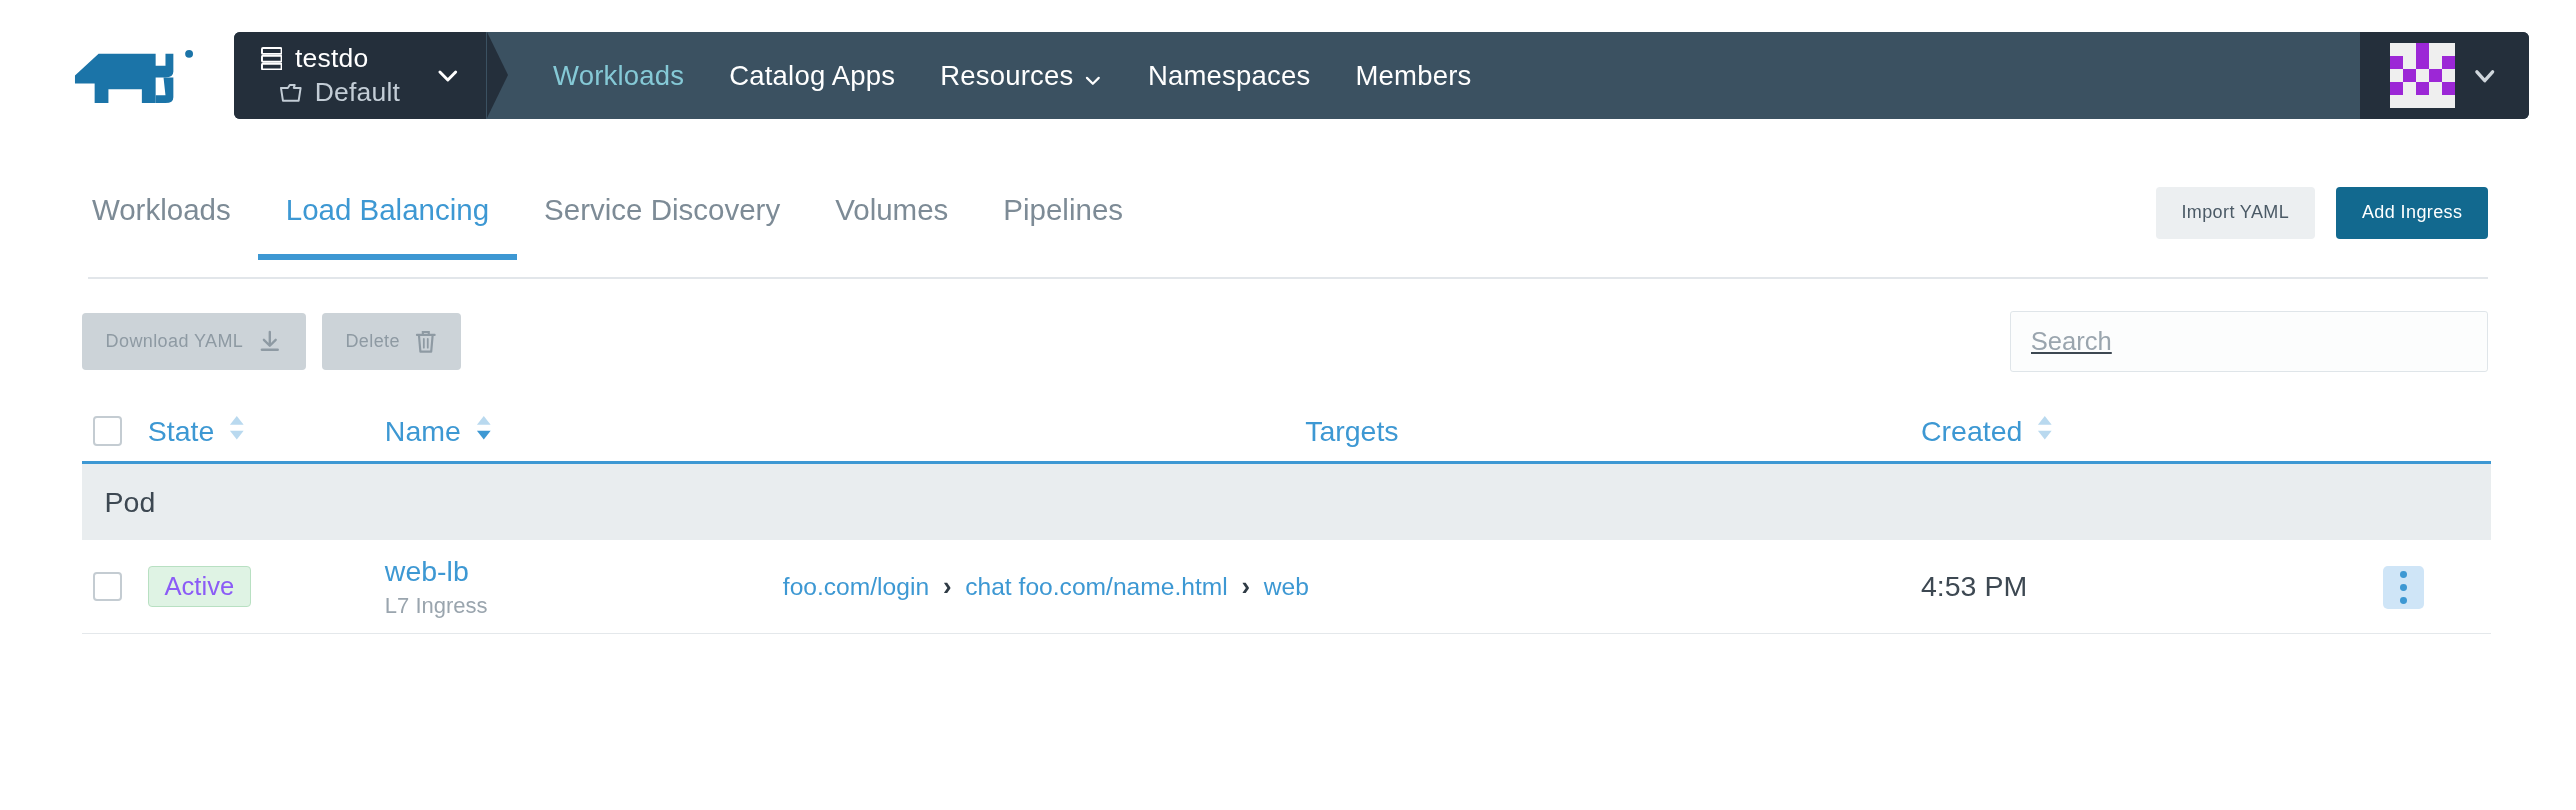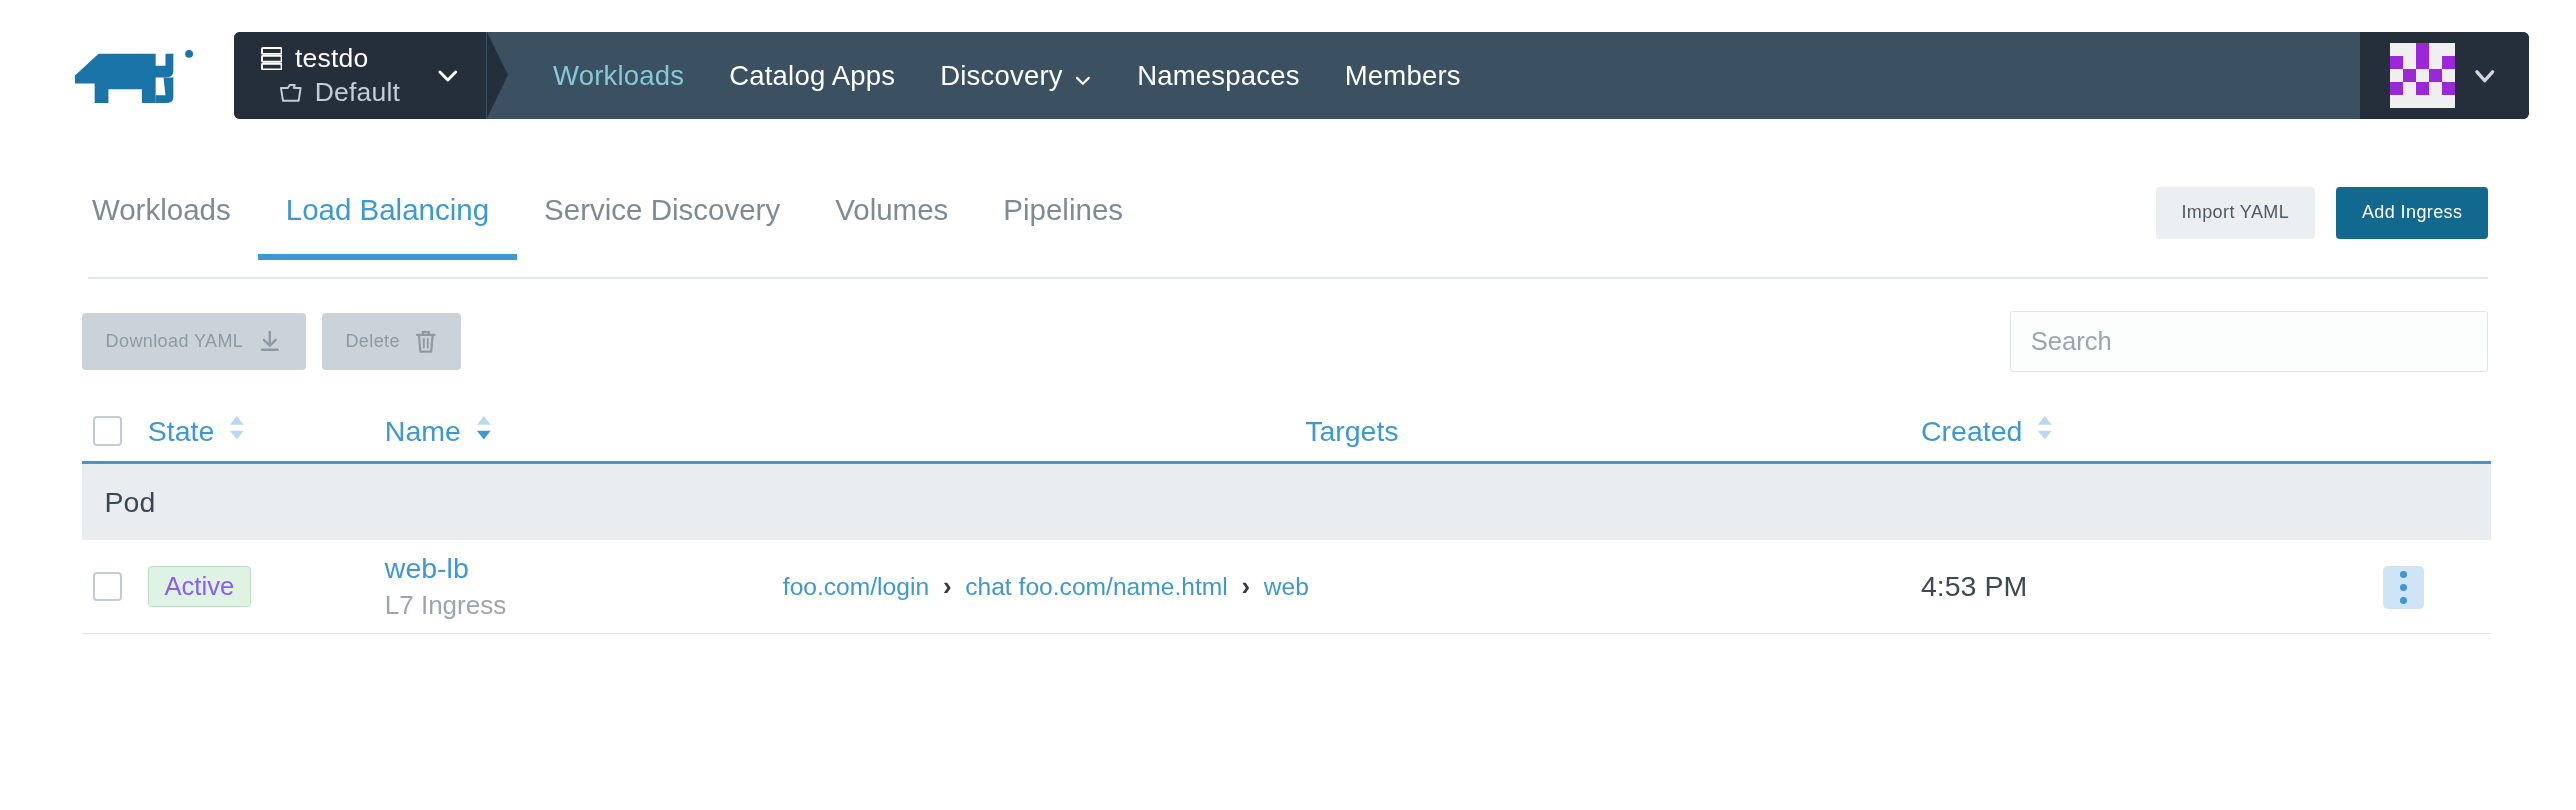--- a/index.html
+++ b/index.html
@@ -134,20 +134,21 @@
   .btn-disabled svg { display: block; }
   .search-wrap { position: absolute; right: 88px; top: -2px; }
   .search {
     width: 478px; height: 61px;
     border: 1px solid #dfe5e9; border-radius: 2.9px;
     background: #fcfdfd;
     font-size: 25.6px; color: #3d4852;
     padding: 0 19.7px;
     font-family: "Liberation Sans", sans-serif;
     outline: none;
+    text-decoration: underline;
   }
   .search::placeholder { color: #9aa5ae; }
 
   
   .table { position: absolute; left: 82px; top: 401px; width: 2409px; }
   .thead {
     display: flex; align-items: center;
     height: 63px;
     border-bottom: 3.9px solid #3d98d3;
     padding-left: 10.8px;
@@ -183,21 +184,21 @@
     padding-left: 10.8px;
     background: #fff;
   }
   .badge {
     display: inline-block;
     border: 1px solid #b8e0c2; background: #dff3e4; color: #8b5cf6;
     font-size: 25.6px; border-radius: 3.9px; padding: 6.9px 15.7px; line-height: 1;
   }
   .cell-name { display: flex; flex-direction: column; gap: 5px; }
   .name-link { font-size: 28.5px; color: #3d98d3; cursor: pointer; }
-  .name-sub { font-size: 26px; color: #9aa5ae; }
+  .name-sub { font-size: 22px; color: #9aa5ae; }
   .targets { display: flex; flex-direction: row; gap: 6.9px; }
   .target-line { display: flex; align-items: center; gap: 13.8px; font-size: 24.6px; }
   .target-line a { color: #3d98d3; text-decoration: none; cursor: pointer; }
   .target-line .sep { color: #2f3b45; font-weight: bold; font-size: 25.6px; }
   .created { font-size: 28.5px; color: #3d4852; }
   .menu-btn {
     width: 41px; height: 43px; border-radius: 4.9px; background: #cfe5f7;
     display: inline-flex; flex-direction: column; align-items: center; justify-content: center;
     gap: 5.9px; cursor: pointer; margin-left: auto;
   }
@@ -250,21 +251,21 @@
       </div>
 
       <div class="mainnav">
         <span class="navitem active">
           <span>Workloads</span>
         </span>
         <span class="navitem">
           <span>Catalog Apps</span>
         </span>
         <span class="navitem">
-          <span>Discovery</span>
+          <span>Resources</span>
           <span class="caret">
             <svg width="19.7" height="19.7" viewBox="0 0 20 20">
               <path d="M4 7 L10 13 L16 7" fill="none" stroke="#ffffff" stroke-width="2.2" stroke-linecap="round" stroke-linejoin="round"></path>
             </svg>
           </span>
         </span>
         <span class="navitem">
           <span>Namespaces</span>
         </span>
         <span class="navitem">

